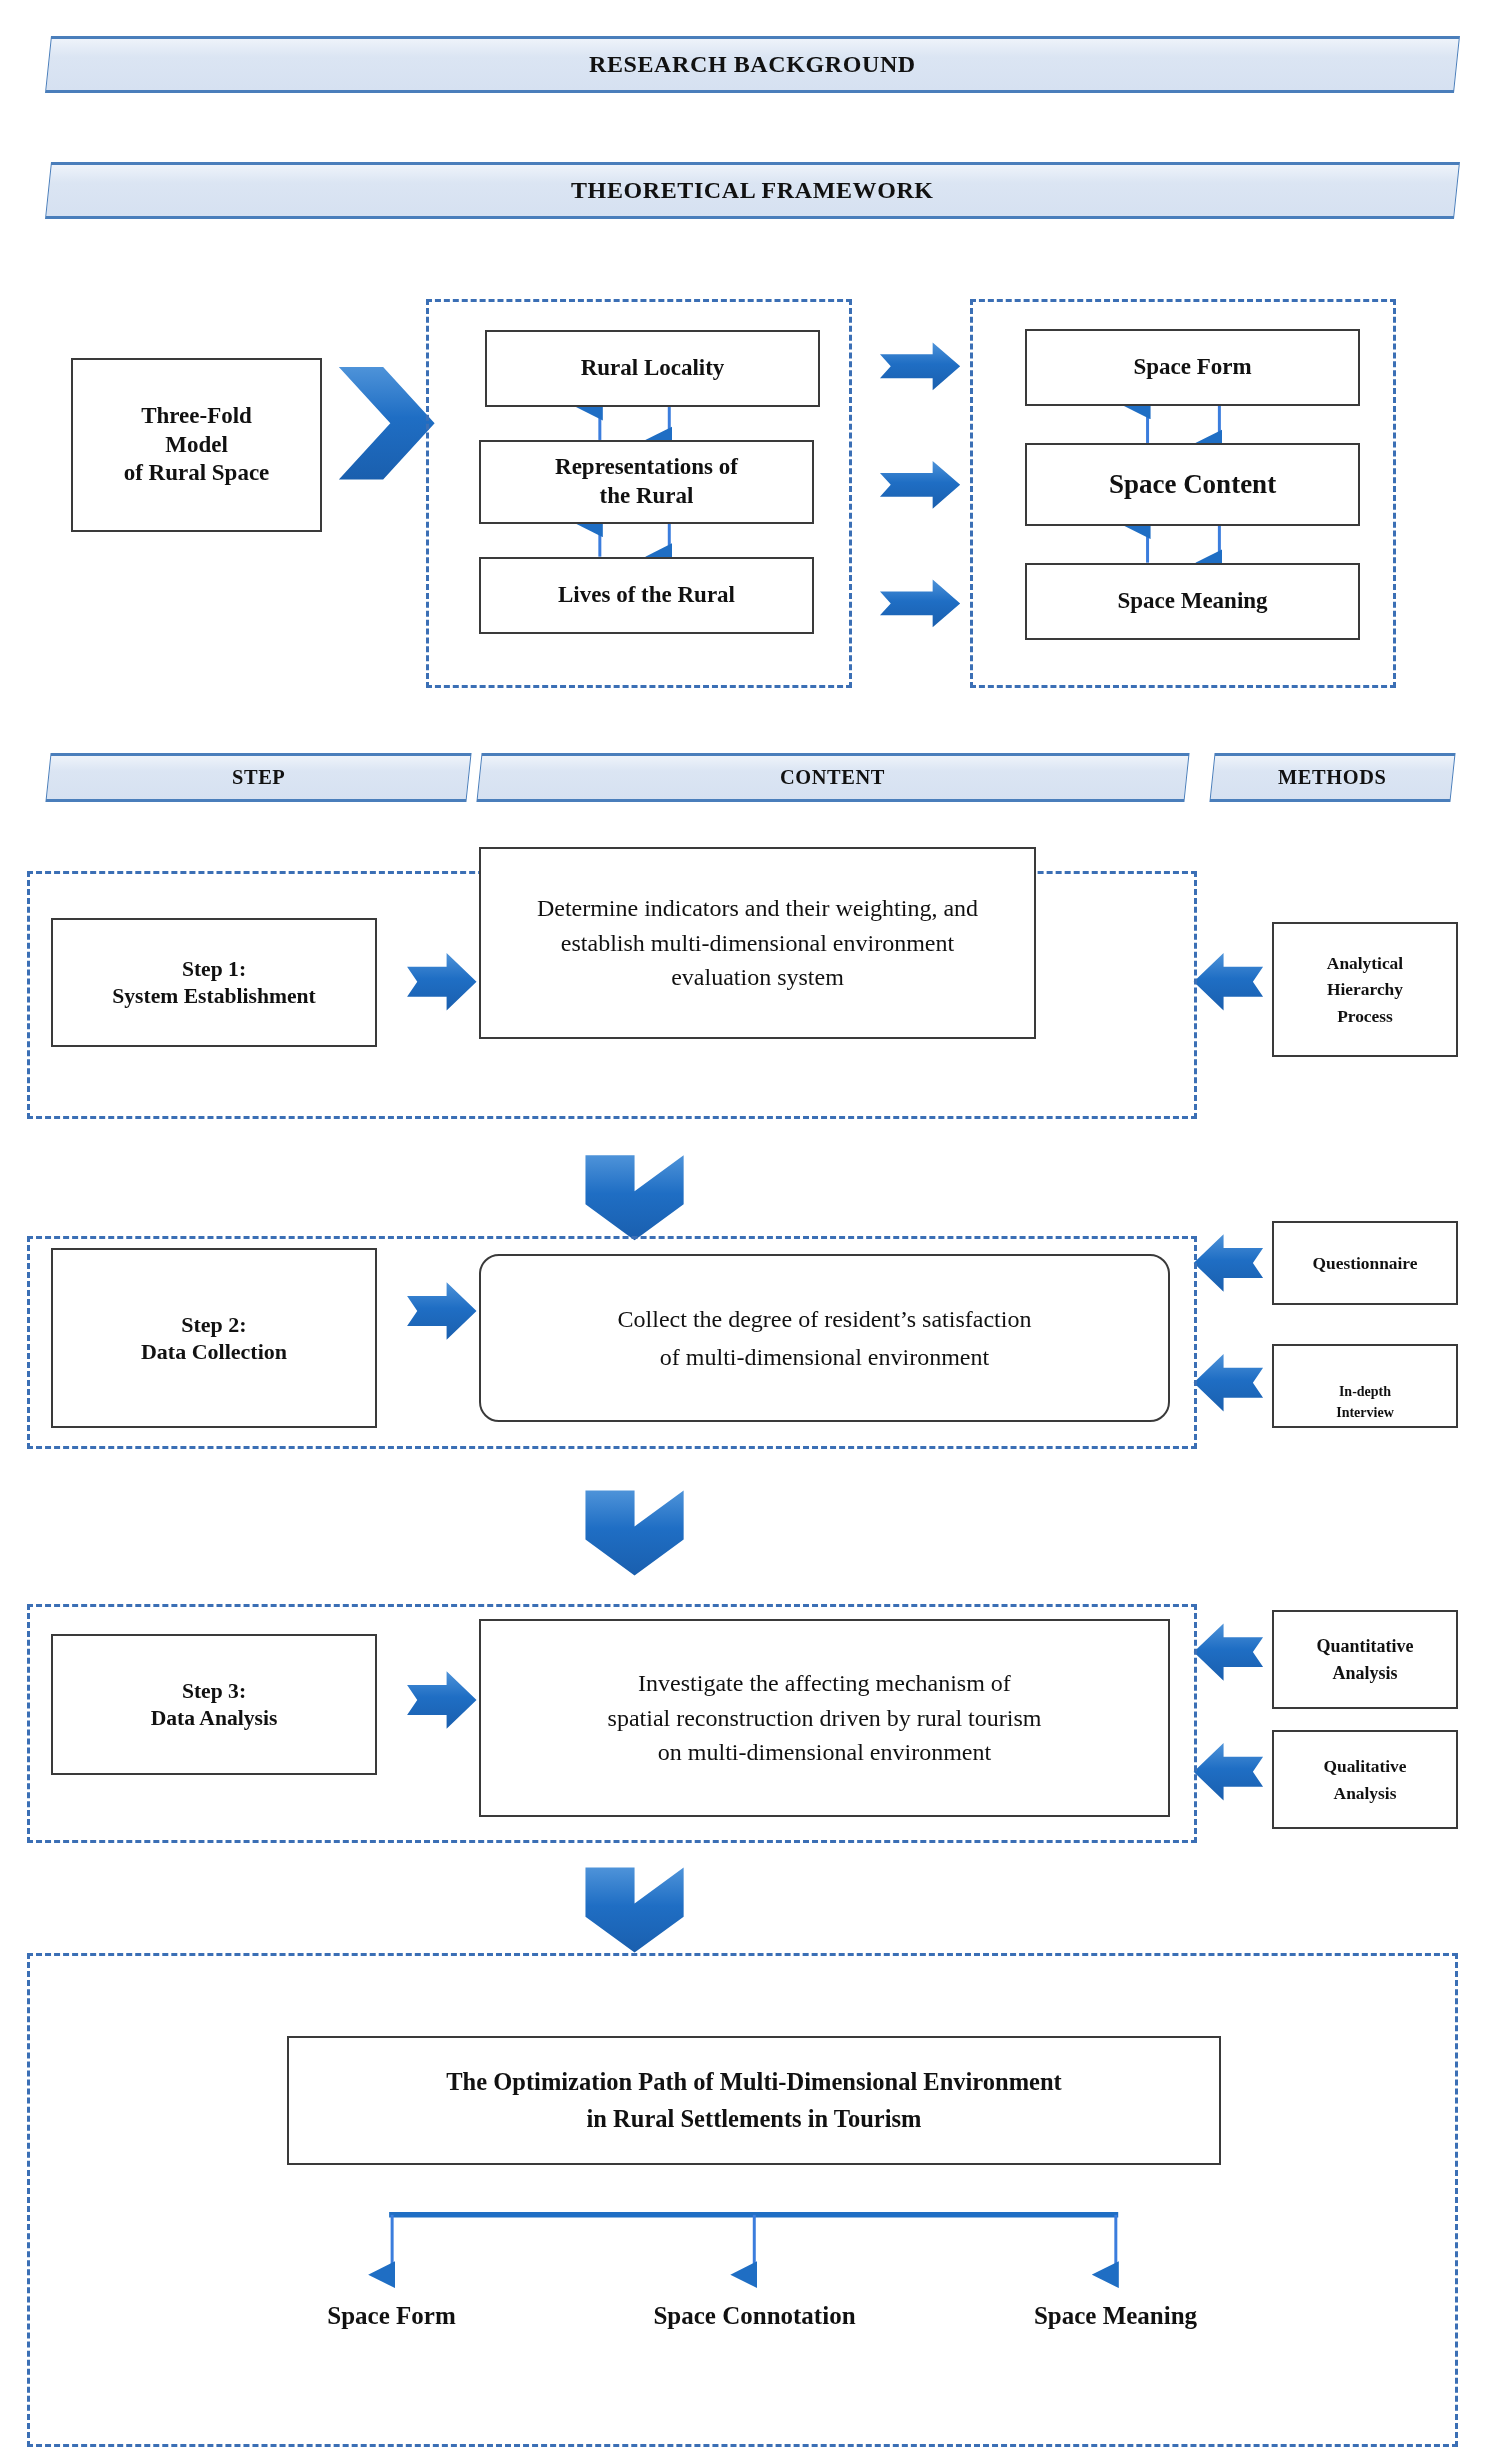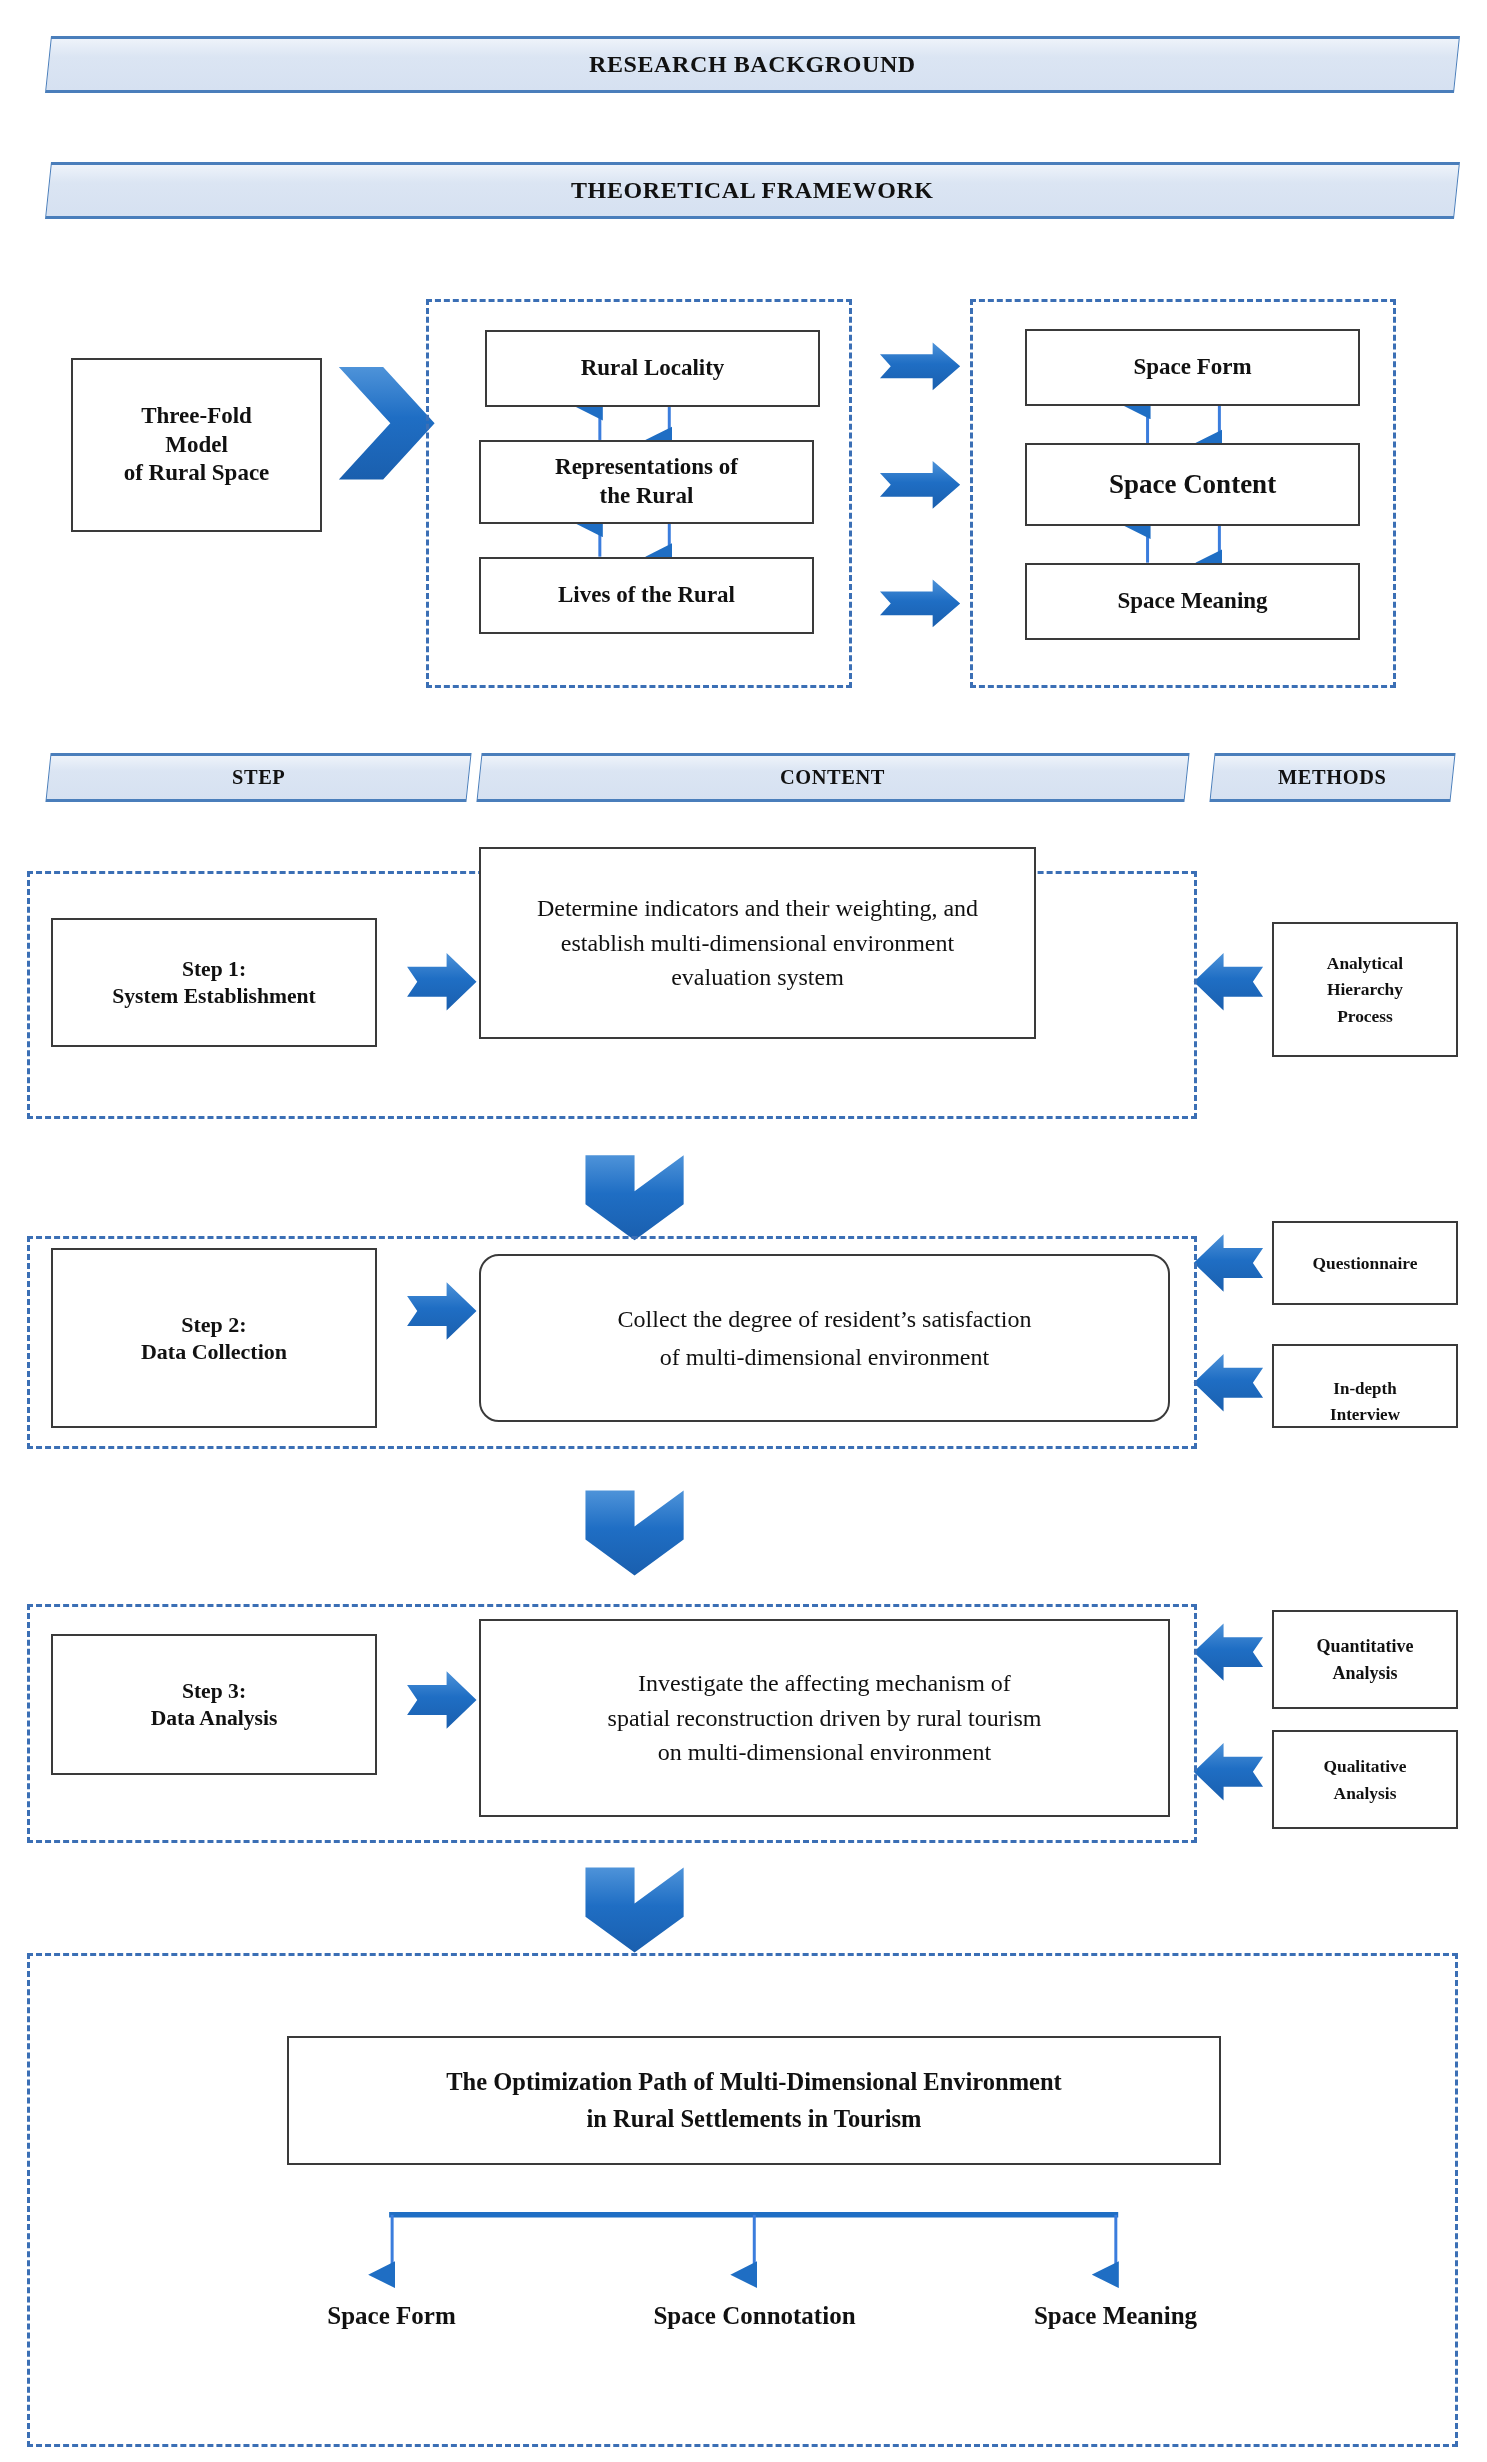--- a/index.html
+++ b/index.html
@@ -221,21 +221,21 @@
     </div>
   </div>
 
   <div class="box bold" style="left:1272px;top:1221px;width:186px;height:84px;">
     <div class="t" style="font-size:17.4px;line-height:1.5;">
       <div>Questionnaire</div>
     </div>
   </div>
 
   <div class="box bold" style="left:1272px;top:1344px;width:186px;height:84px;">
-    <div class="t" style="font-size:17px;line-height:1.5;margin-top:31px;">
+    <div class="t" style="font-size:14px;line-height:1.5;margin-top:31px;">
       <div>In-depth</div>
       <div>Interview</div>
     </div>
   </div>
 
   <div class="dashbox" style="left:27px;top:1604px;width:1170px;height:239px;"></div>
 
   <div class="box bold" style="left:51px;top:1634px;width:326px;height:141px;">
     <div class="t" style="font-size:21.6px;">
       <div>Step 3:</div>

